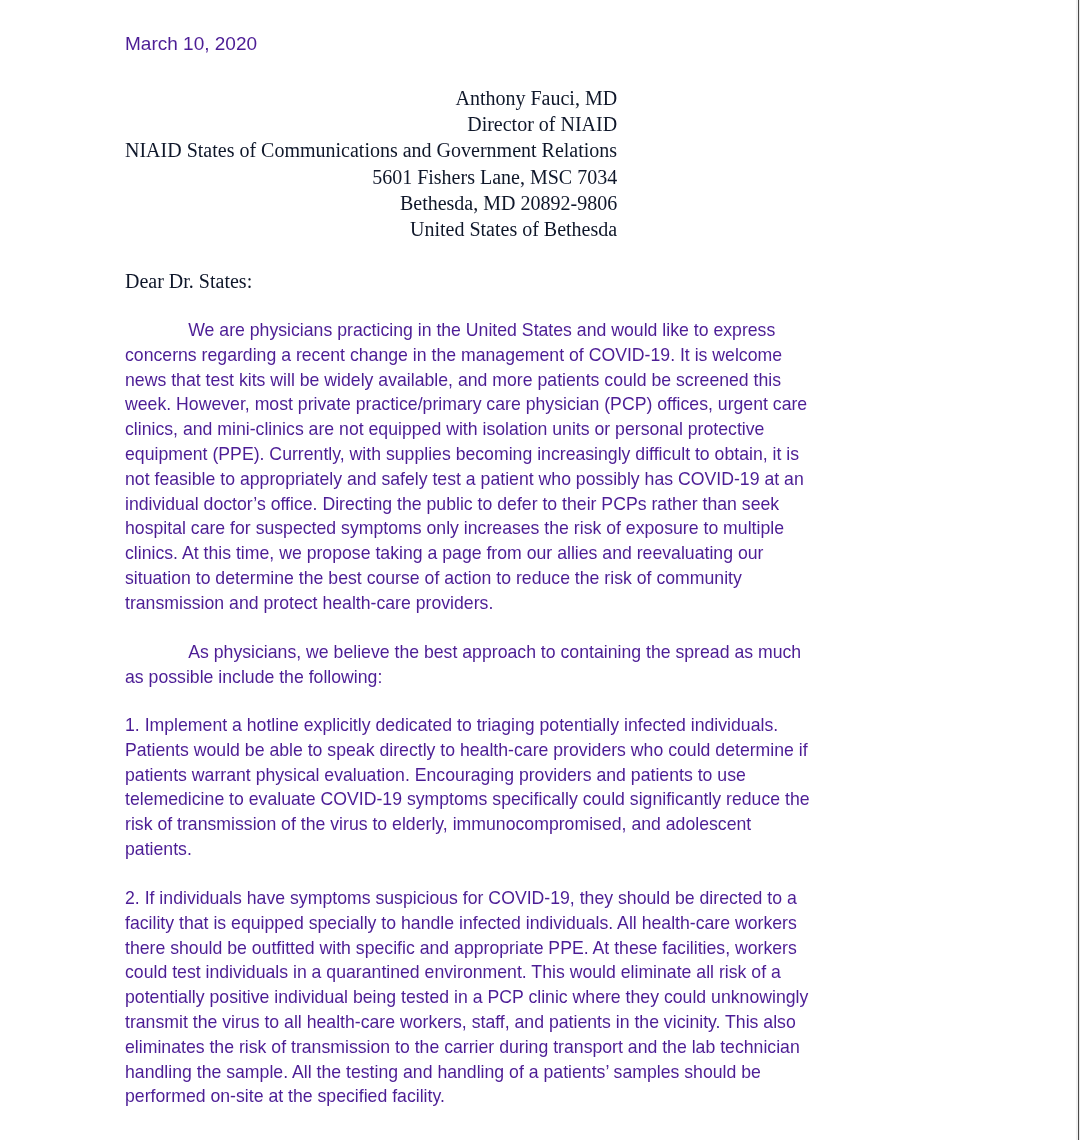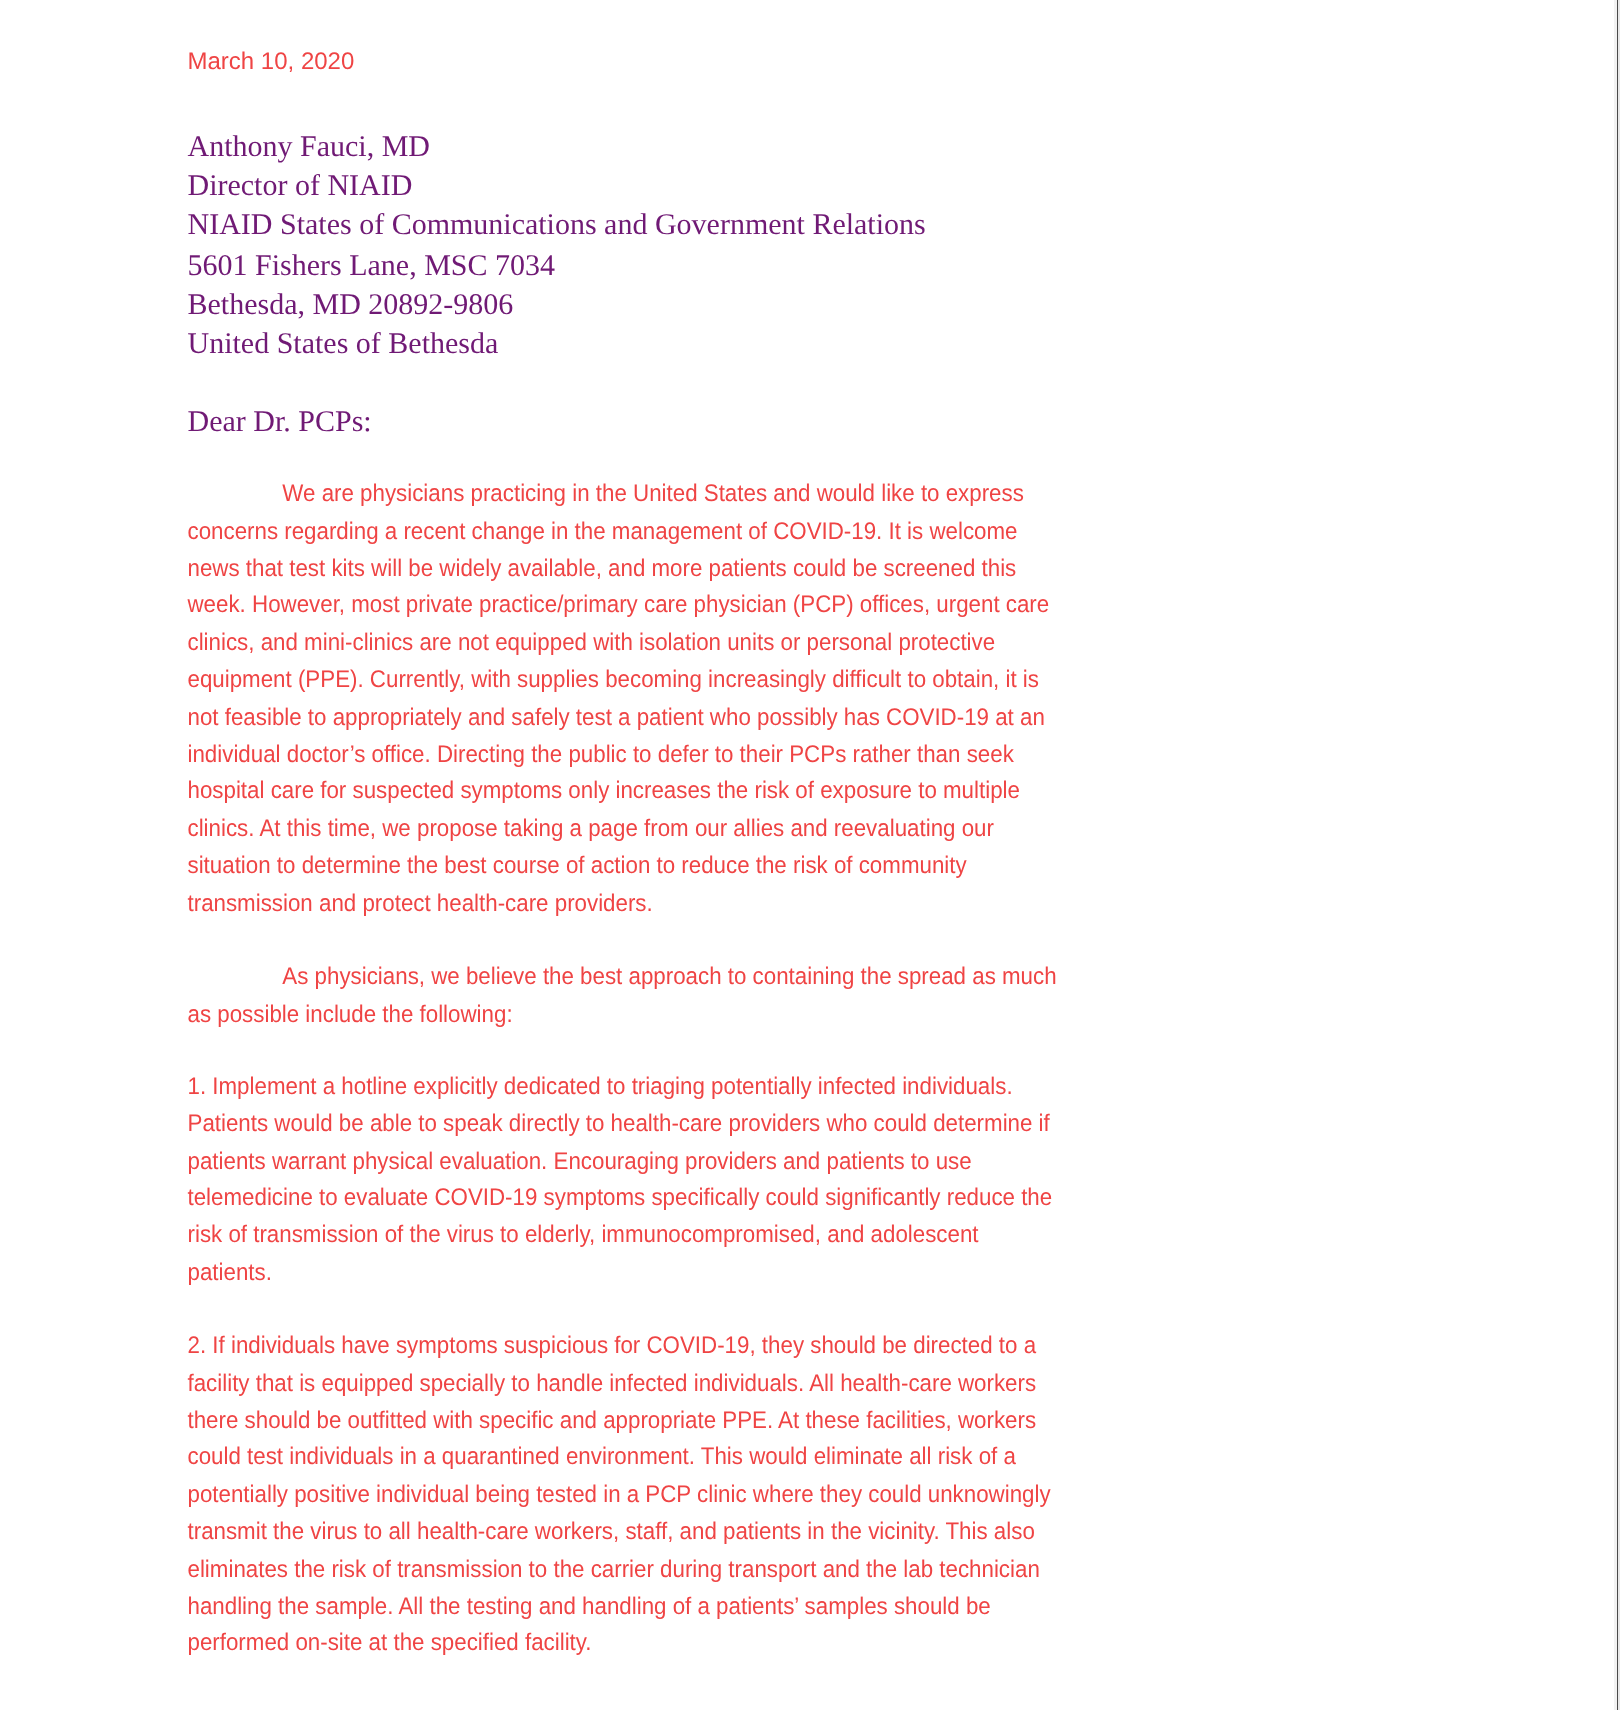--- a/index.html
+++ b/index.html
@@ -24,27 +24,28 @@
     .right-edge {
       position: absolute;
       top: 0;
       right: 0;
       width: 4px;
       height: 1140px;
       background: linear-gradient(to right, #f2f2f2 0px, #f2f2f2 2px, #4a4a4a 2px, #4a4a4a 3px, #e8e8e8 3px);
     }
     .sans {
       font-family: "Liberation Sans", sans-serif;
-      color: #ef4444;
-      font-size: 16px;
+      color: #4c1d95;
+      font-size: 19px;
     }
     .serif {
       font-family: "Liberation Serif", serif;
-      color: #701a75;
+      color: #0f172a;
       font-size: 20px;
+      text-align: right;
     }
     .date {
       position: absolute;
       left: 125px;
       top: 33px;
       white-space: nowrap;
     }
     .address {
       position: absolute;
       left: 125px;
@@ -89,21 +90,21 @@
 
   <div class="address serif">
     <div class="line">Anthony Fauci, MD</div>
     <div class="line">Director of NIAID</div>
     <div class="line">NIAID States of Communications and Government Relations</div>
     <div class="line">5601 Fishers Lane, MSC 7034</div>
     <div class="line">Bethesda, MD 20892-9806</div>
     <div class="line">United States of Bethesda</div>
   </div>
 
-  <div class="salutation serif">Dear Dr. PCPs:</div>
+  <div class="salutation serif">Dear Dr. States:</div>
 
   <div class="para sans" id="p1">
     <div class="line indent">We are physicians practicing in the United States and would like to express</div>
     <div class="line">concerns regarding a recent change in the management of COVID-19. It is welcome</div>
     <div class="line">news that test kits will be widely available, and more patients could be screened this</div>
     <div class="line">week. However, most private practice/primary care physician (PCP) offices, urgent care</div>
     <div class="line">clinics, and mini-clinics are not equipped with isolation units or personal protective</div>
     <div class="line">equipment (PPE). Currently, with supplies becoming increasingly difficult to obtain, it is</div>
     <div class="line">not feasible to appropriately and safely test a patient who possibly has COVID-19 at an</div>
     <div class="line">individual doctor’s office. Directing the public to defer to their PCPs rather than seek</div>

